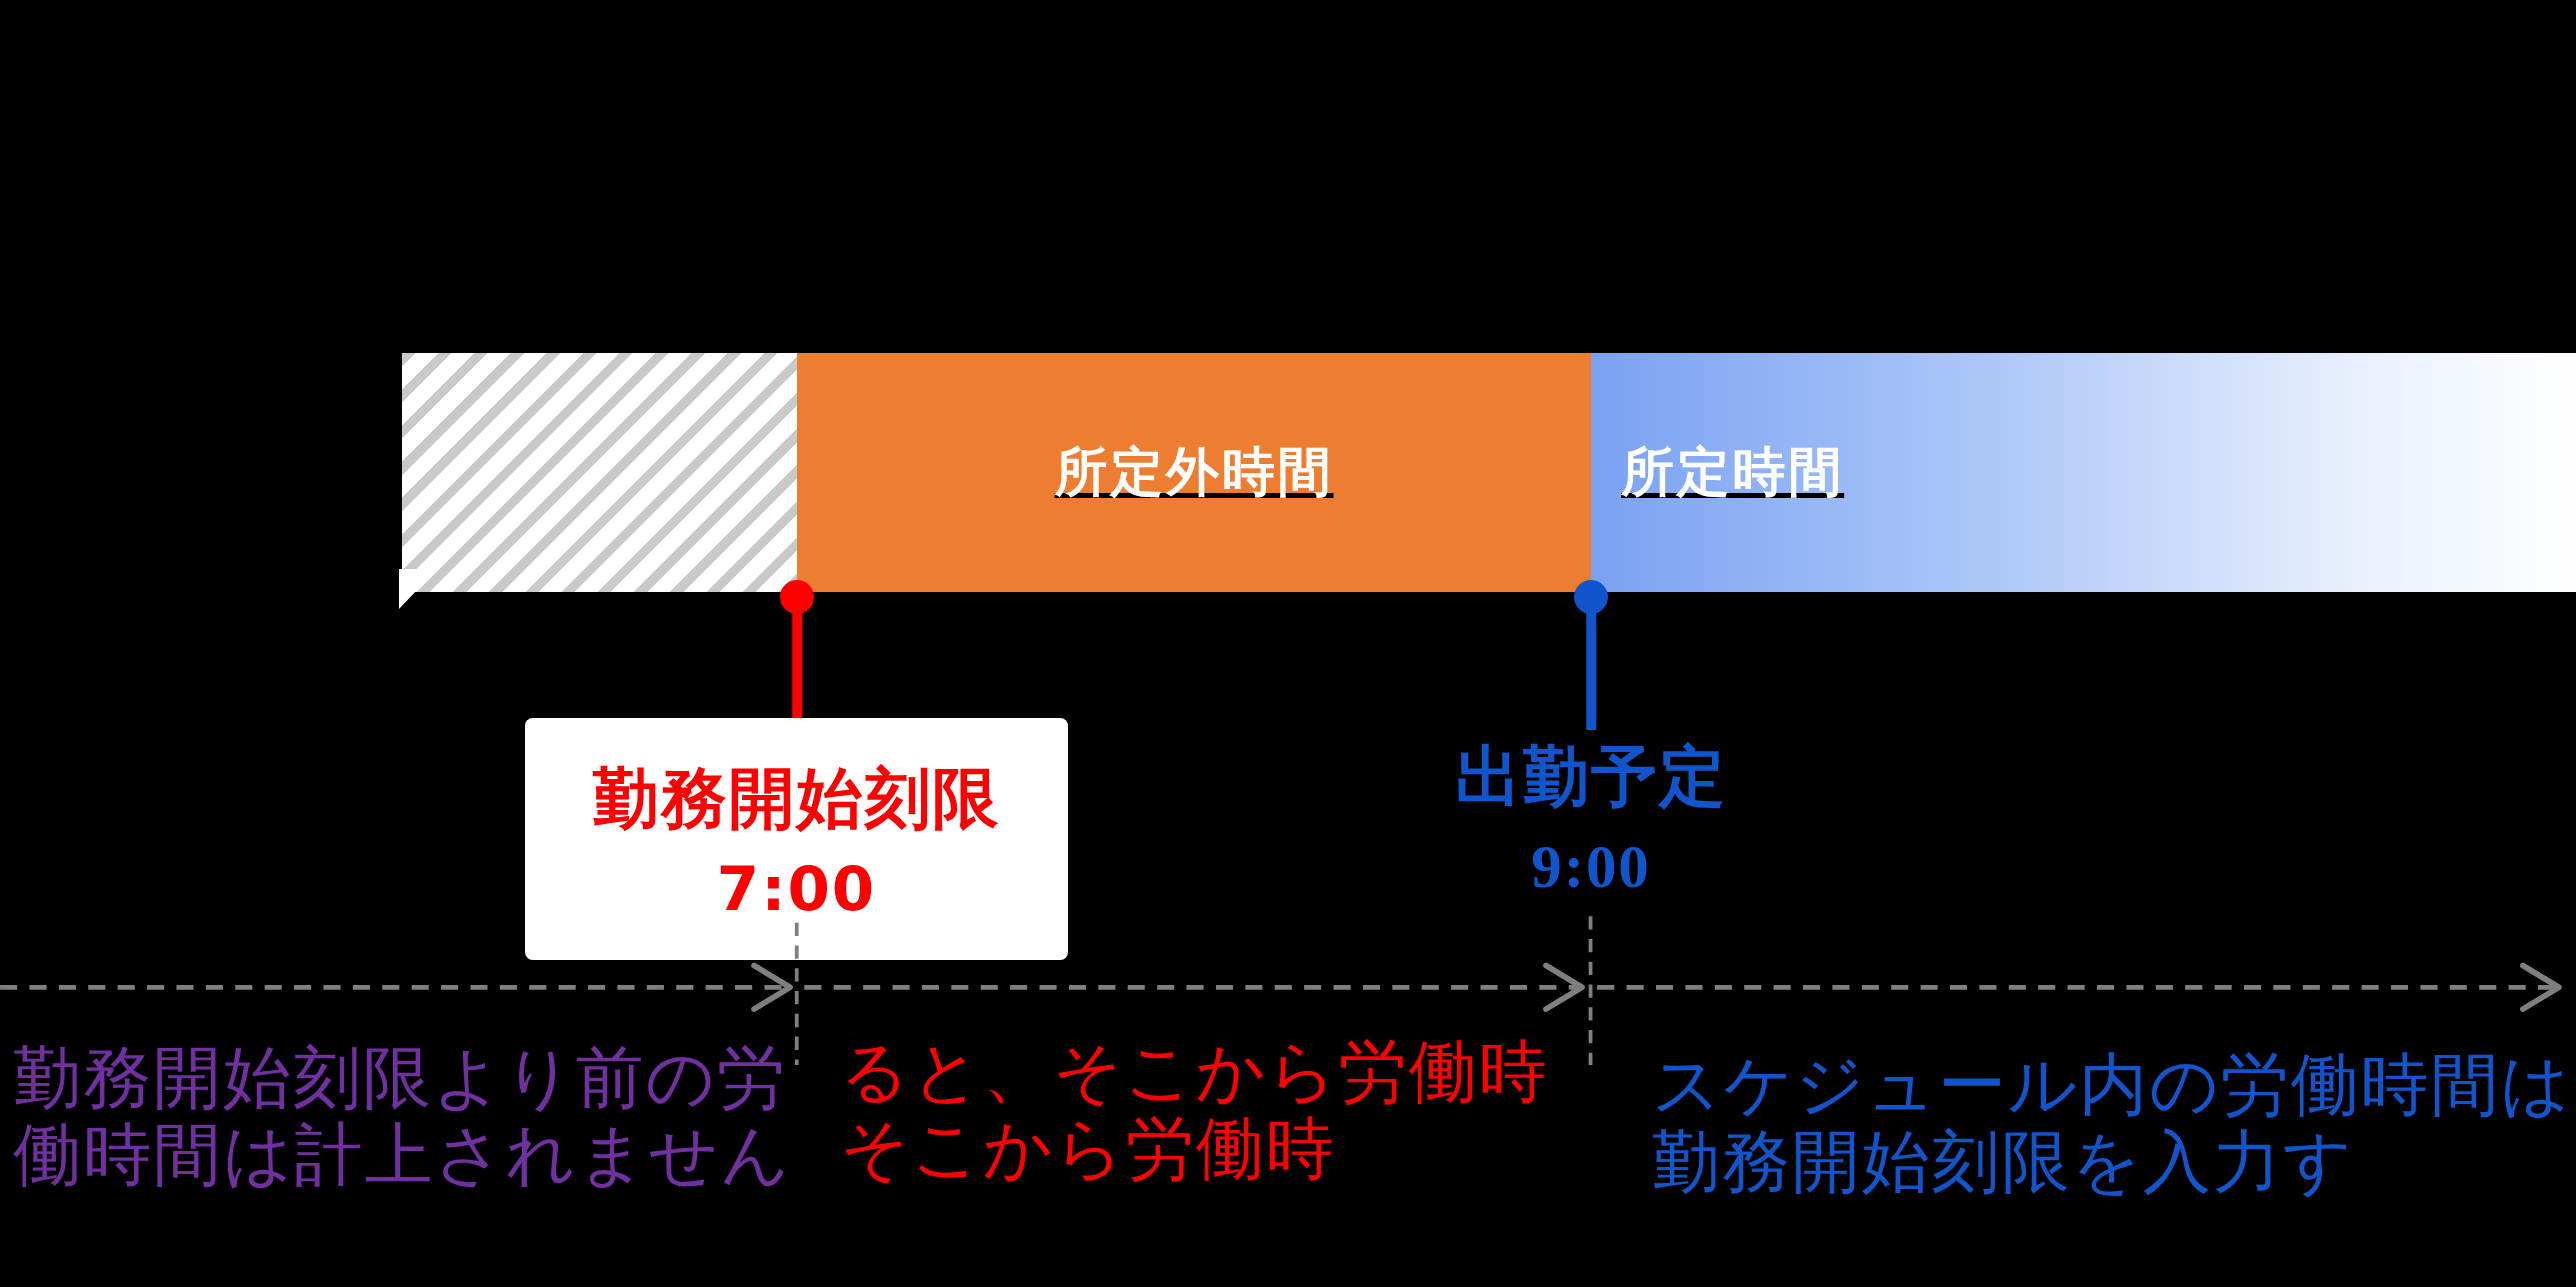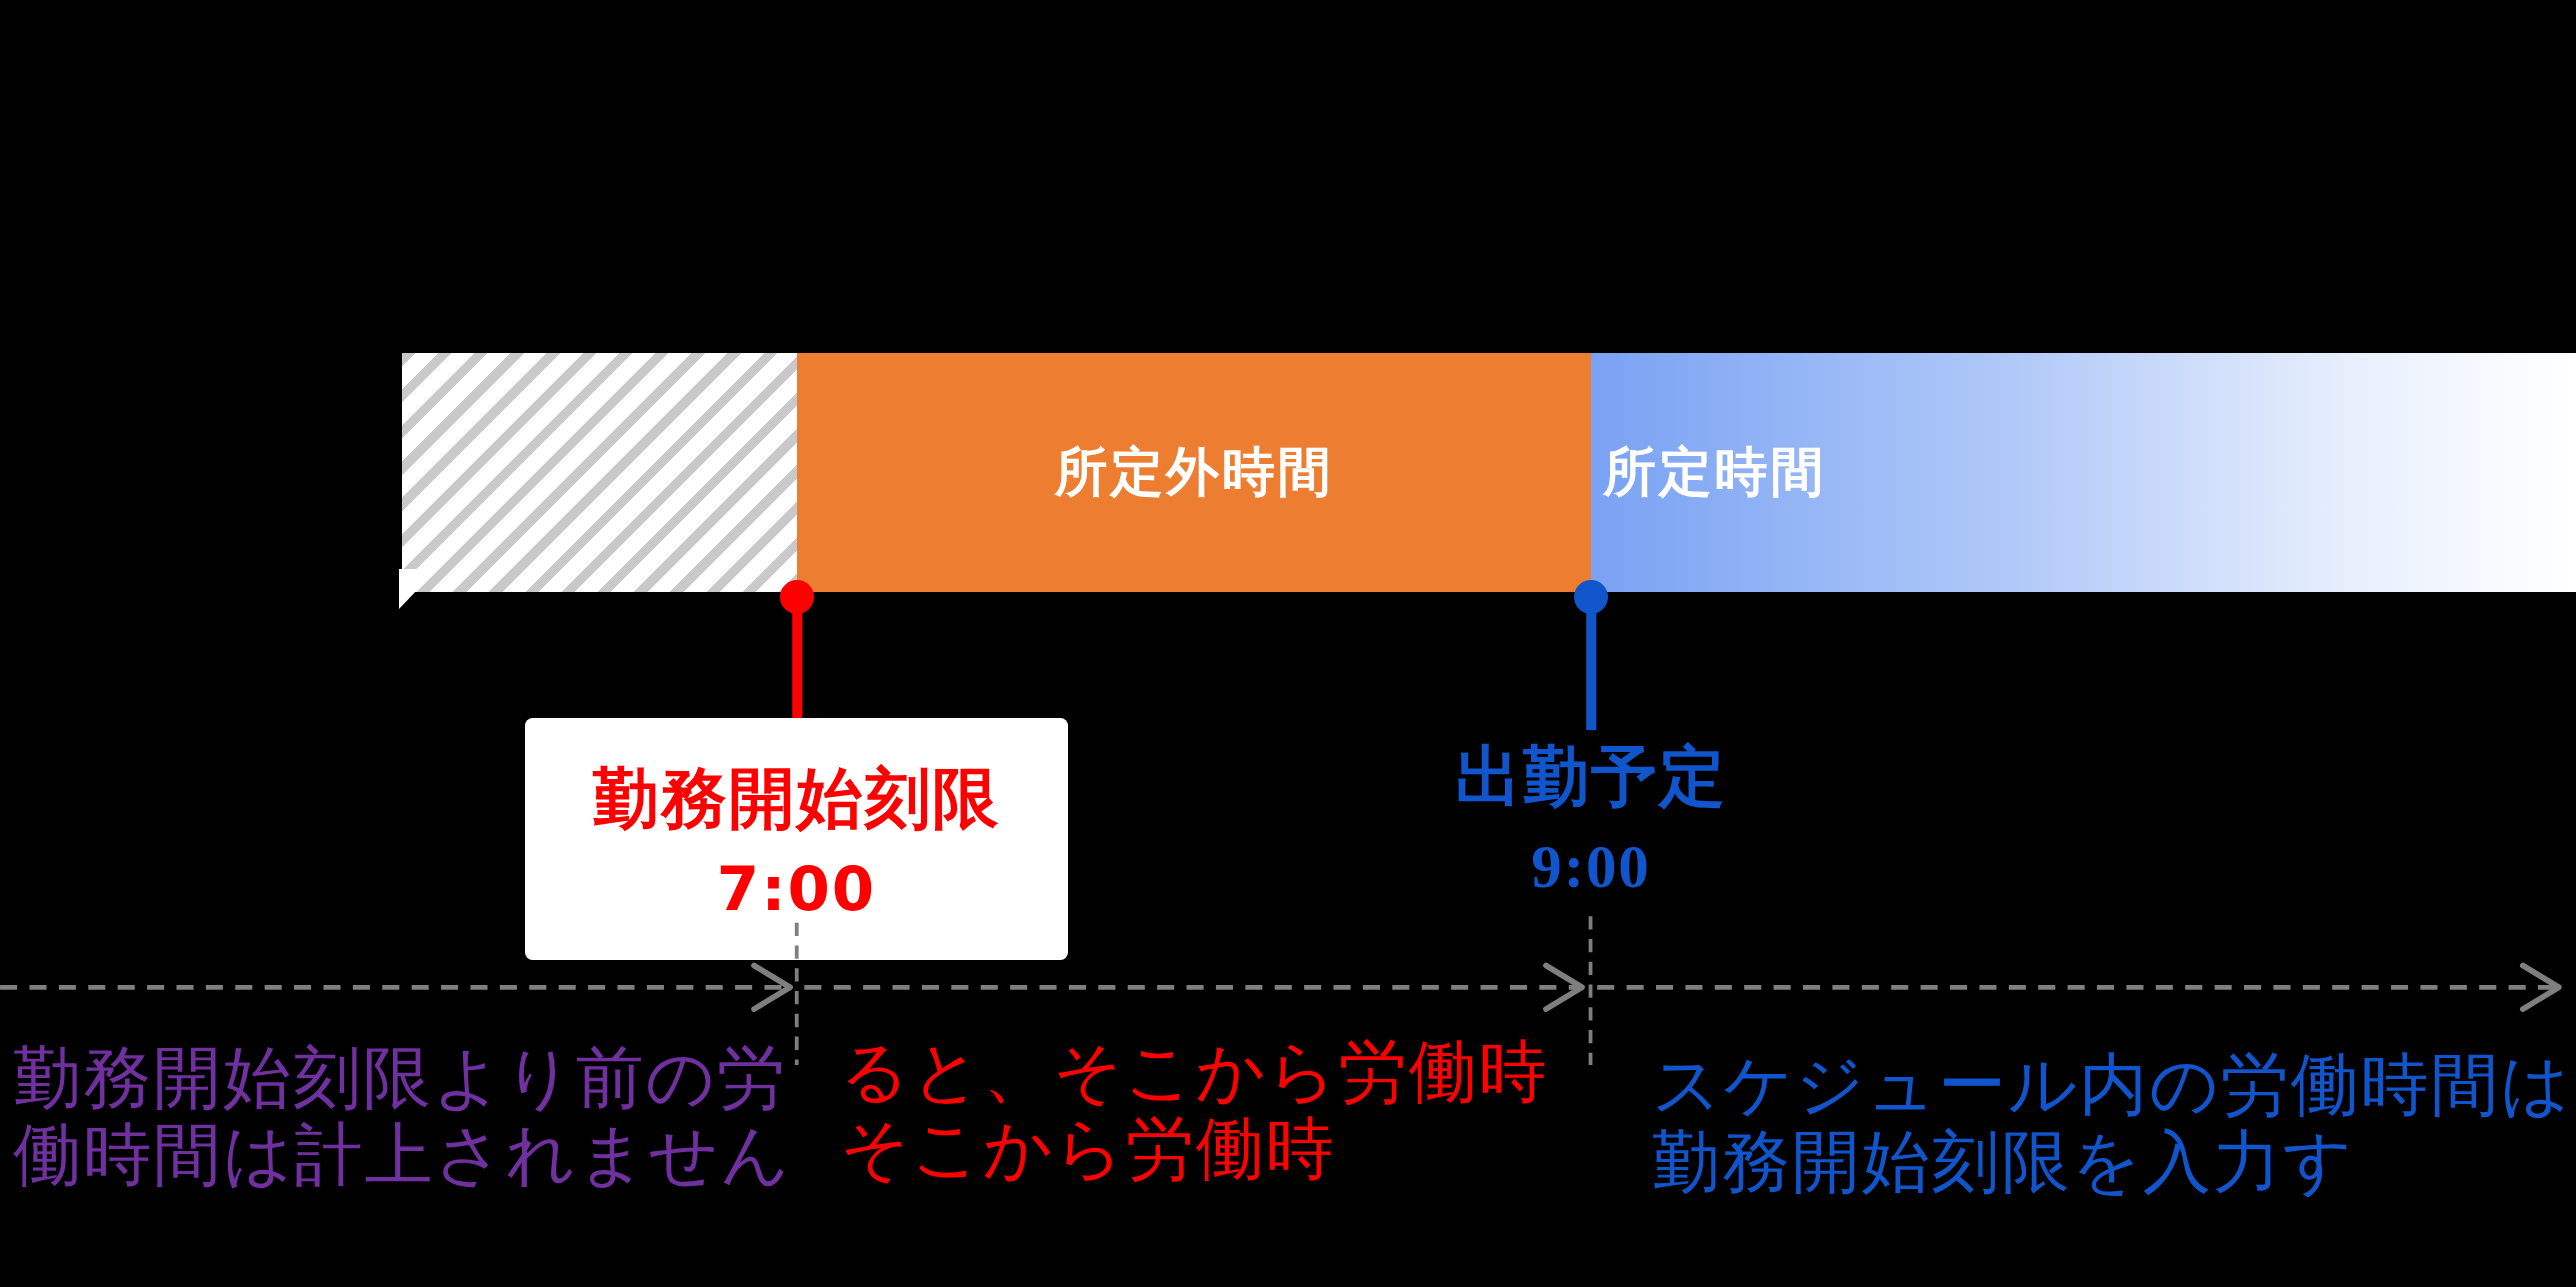--- a/index.html
+++ b/index.html
@@ -17,24 +17,24 @@
     --bar-label-text:#FFFFFF;
     --marker-box-background:#FFFFFF;
   }
   *{margin:0;padding:0;box-sizing:border-box;}
   html,body{background:var(--background);}
   body{font-family:"DejaVu Sans","Liberation Sans",sans-serif;}
   .canvas{position:relative;width:2576px;height:1287px;background:var(--background);overflow:hidden;}
 
   
   .timeline-bar{position:absolute;left:402px;top:353px;right:0;height:239px;display:flex;}
-  .seg{height:100%;position:relative;display:flex;align-items:center;}
+  .seg{height:100%;position:relative;display:flex;align-items:center;text-decoration:underline;}
   .seg-hatched{width:395px;background:repeating-linear-gradient(135deg,var(--hatch-stripe) 0 9.5px,var(--hatch-background) 9.5px 25.6px);}
   .seg-orange{width:794px;background:var(--orange-segment);justify-content:center;}
-  .seg-blue{flex:1;background:linear-gradient(to right,var(--blue-segment-start) 0%,var(--blue-segment-mid) 42%,#E9F0FD 78%,var(--blue-segment-end) 100%);padding-left:12px;}
+  .seg-blue{flex:1;background:linear-gradient(to right,var(--blue-segment-start) 0%,var(--blue-segment-mid) 42%,#E9F0FD 78%,var(--blue-segment-end) 100%);padding-left:30px;}
   .seg-label{color:var(--bar-label-text);font-weight:bold;font-size:53px;letter-spacing:2.8px;white-space:nowrap;}
   .torn-corner{position:absolute;left:399px;top:569px;width:38px;height:40px;background:var(--hatch-background);clip-path:polygon(0 0,100% 0,0 100%);}
 
   
   .marker-dot{position:absolute;width:34px;height:34px;border-radius:50%;transform:translate(-50%,-50%);}
   .dot-red{left:797px;top:597px;background:var(--red-accent);}
   .dot-blue{left:1591px;top:597px;background:var(--blue-accent);}
   .marker-stem{position:absolute;width:9.5px;transform:translateX(-50%);}
   .stem-red{left:797px;top:597px;height:123px;background:var(--red-accent);}
   .stem-blue{left:1591px;top:597px;height:133px;background:var(--blue-accent);}

